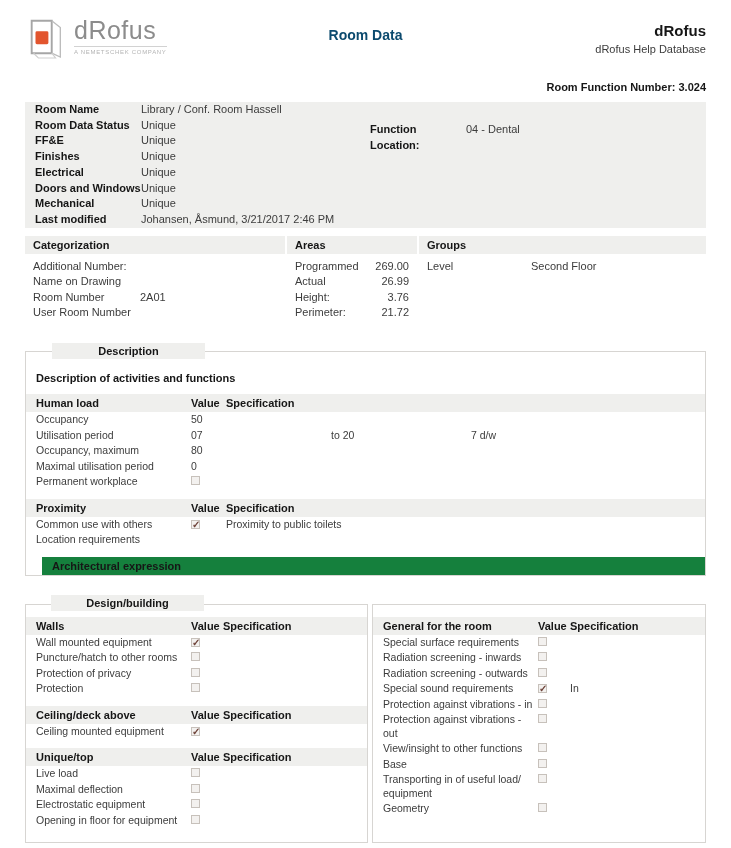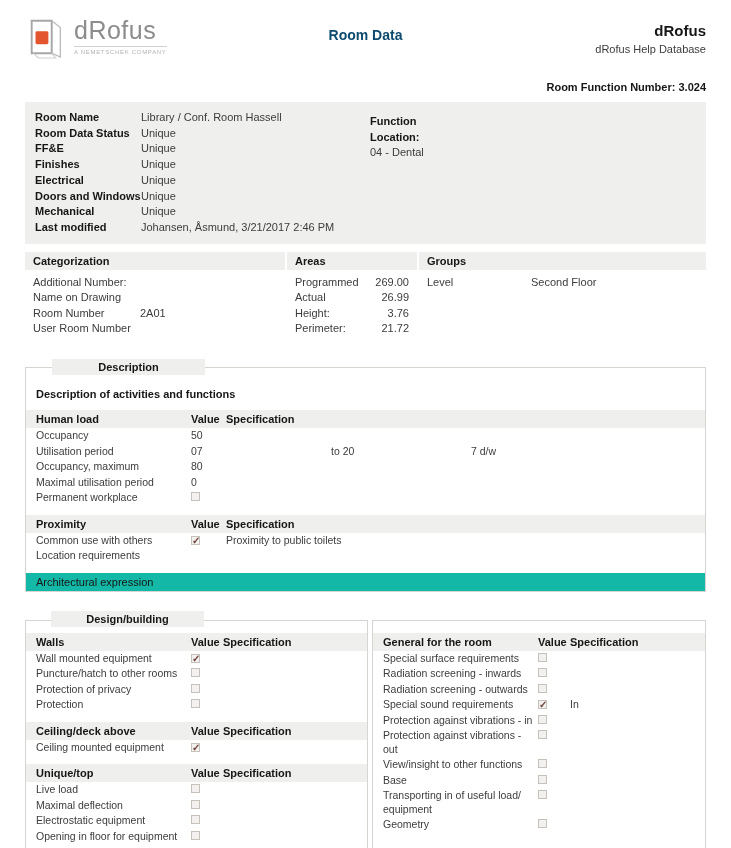--- a/index.html
+++ b/index.html
@@ -16,25 +16,25 @@
   .logo-txt-wrap { padding-top: 4px; }
   .logo-name { font-size: 25px; line-height: 25px; color: #8c8c8c; font-weight: 400; letter-spacing: 0.5px; }
   .logo-tag { font-size: 6px; color: #b4b4b4; letter-spacing: 0.7px; margin-top: 3px; padding-top: 2px; border-top: 1px solid #d2d2d2; }
   .doc-title { font-size: 14px; font-weight: bold; color: #0c4a6e; padding-top: 13px; }
   .right-head { text-align: right; padding-top: 8px; }
   .db-title { font-size: 15px; font-weight: bold; color: #161616; }
   .db-sub { font-size: 11px; margin-top: 4px; color: #3c3c3c; }
   .rfn { text-align: right; font-weight: bold; color: #161616; margin-top: 21px; margin-bottom: 9px; }
 
   
-  .info-box { background: #efefed; padding: 8px 10px; position: relative; }
+  .info-box { background: #efefed; padding: 0 10px; position: relative; }
   .info-row { display: flex; line-height: 15.7px; }
   .info-label { width: 106px; font-weight: bold; color: #161616; }
   .info-value { flex: 1; }
-  .func-loc { position: absolute; left: 345px; top: 12px; display: flex; line-height: 15.7px; flex-direction: column; }
+  .func-loc { position: absolute; left: 345px; top: 20px; display: flex; line-height: 15.7px; }
   .func-label { font-weight: bold; color: #161616; width: 96px; }
 
   
   .cols { display: flex; margin-top: 8px; gap: 2px; }
   .col-cat { width: 260px; }
   .col-areas { width: 130px; }
   .col-groups { flex: 1; }
   .col-head { background: #efefed; font-weight: bold; color: #161616; padding: 3px 8px; }
   .col-body { padding: 5px 8px 0 8px; }
   .kv { display: flex; line-height: 15.6px; }
@@ -50,21 +50,21 @@
 
   .tbl-head { background: #efefed; display: flex; padding: 3px 10px; font-weight: bold; color: #161616; }
   .drow { display: flex; padding: 1px 10px; line-height: 13.5px; font-size: 10.5px; align-items: flex-start; }
   .c-label { width: 155px; }
   .c-value { width: 35px; }
   .c-spec { flex: 1; }
   .rel { position: relative; }
   .spec-a { position: absolute; left: 105px; top: 0; }
   .spec-b { position: absolute; left: 245px; top: 0; }
   .tgap { height: 9px; }
-  .arch-bar { background: #14b8a6; font-weight: normal; color: #161616; padding: 3px 10px; margin-top: 9px; }
+  .arch-bar { background: #15803d; font-weight: bold; color: #161616; padding: 3px 10px; margin-top: 9px; margin-left: 16px; }
 
   
   .design-wrap { display: flex; gap: 4px; margin-top: 28px; position: relative; }
   .d-box { border: 1px solid #d7d5d2; padding-top: 12px; display: flex; flex-direction: column; }
   .d-left { width: 343px; padding-bottom: 14px; }
   .d-right { flex: 1; }
   .cr-label { width: 155px; }
   .cr-value { width: 32px; }
   .nw { white-space: nowrap; }
 

